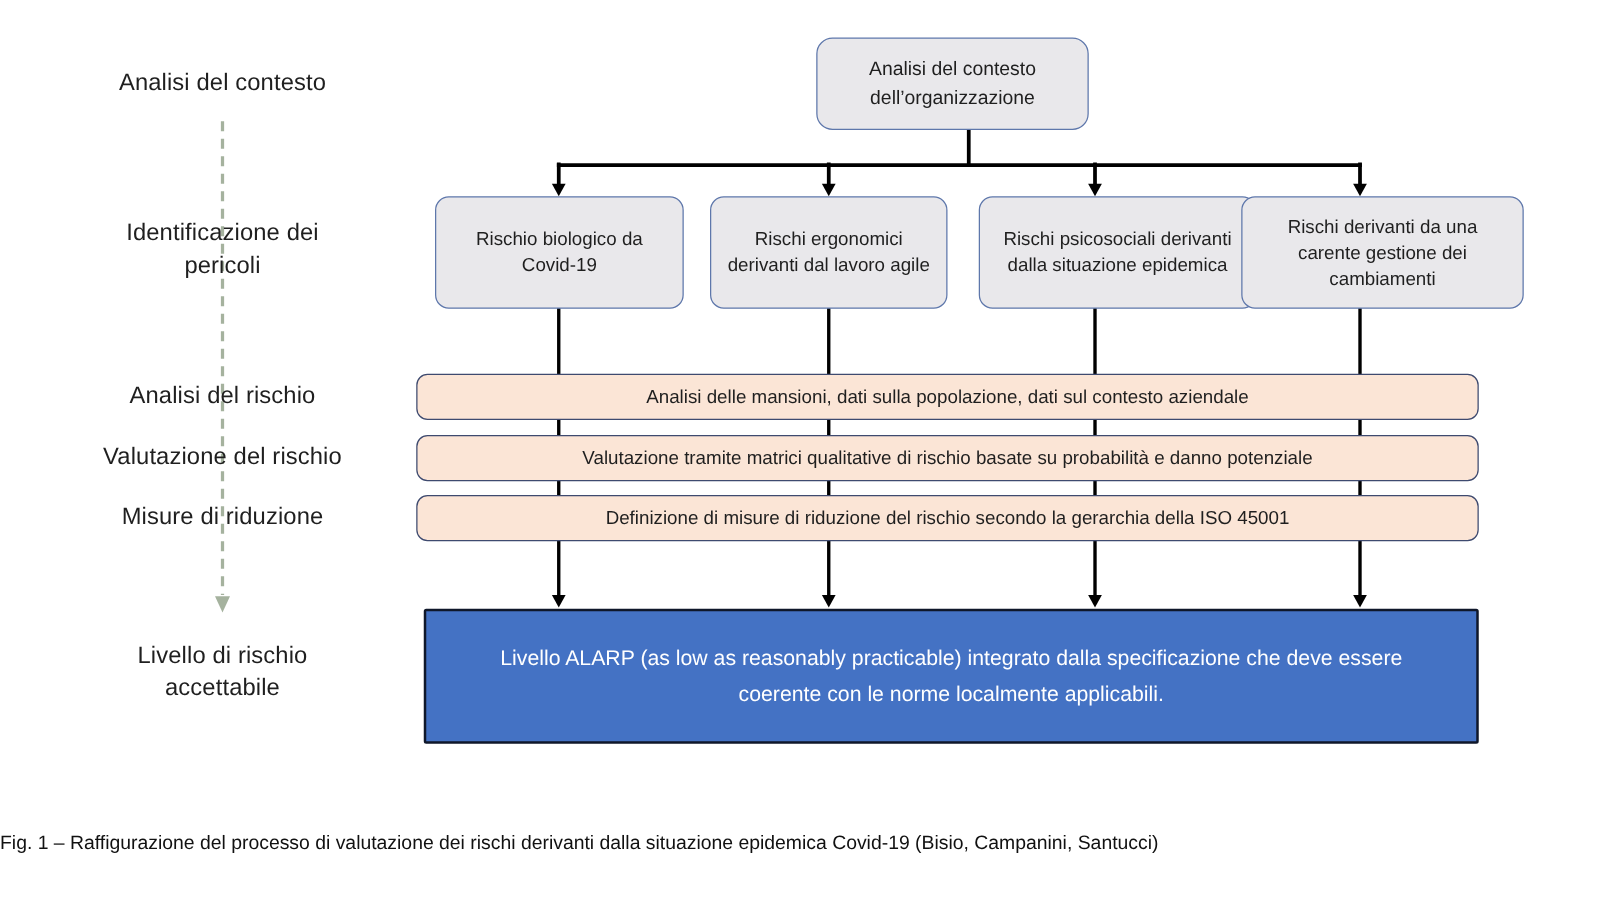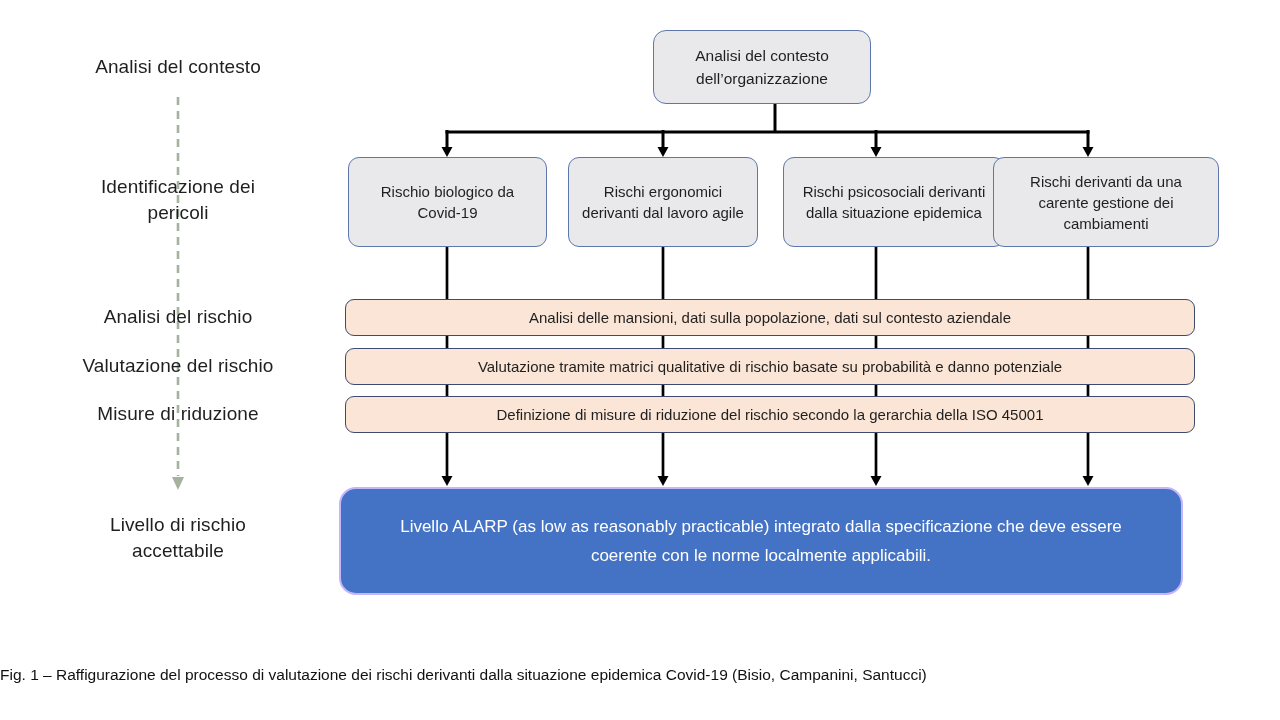--- a/index.html
+++ b/index.html
@@ -19,26 +19,26 @@
     background:#E9E8EB;border:1.6px solid #5E77AB;border-radius:11px;
     display:flex;align-items:center;justify-content:center;text-align:center;
     font-size:15px;line-height:21px;padding:4px 10px;color:#1f1f1f;
   }
   .root{border-radius:13px;font-size:15.5px;line-height:23px;}
 
   .bar{
     position:absolute;box-sizing:border-box;z-index:3;
     background:#FBE5D6;border:1.6px solid #3E4A6F;border-radius:9px;
     display:flex;align-items:center;justify-content:center;text-align:center;
-    font-size:15px;color:#1f1f1f;padding:2px 14px;margin-left:12px;
+    font-size:15px;color:#1f1f1f;padding:2px 14px;
   }
 
   .result{
     position:absolute;box-sizing:border-box;z-index:3;
-    background:#4472C4;border:2px solid #c4b5fd;border-radius:17px;
+    background:#4472C4;border:2px solid #0f172a;border-radius:2px;
     display:flex;flex-direction:column;align-items:center;justify-content:center;
     color:#ffffff;font-size:17px;line-height:29px;text-align:center;padding:4px 12px;
   }
   .result div{white-space:nowrap;}
 
   .caption{
     position:absolute;left:0;top:666px;width:1280px;text-align:left;
     font-size:15.5px;color:#111111;z-index:2;
   }
 </style>

